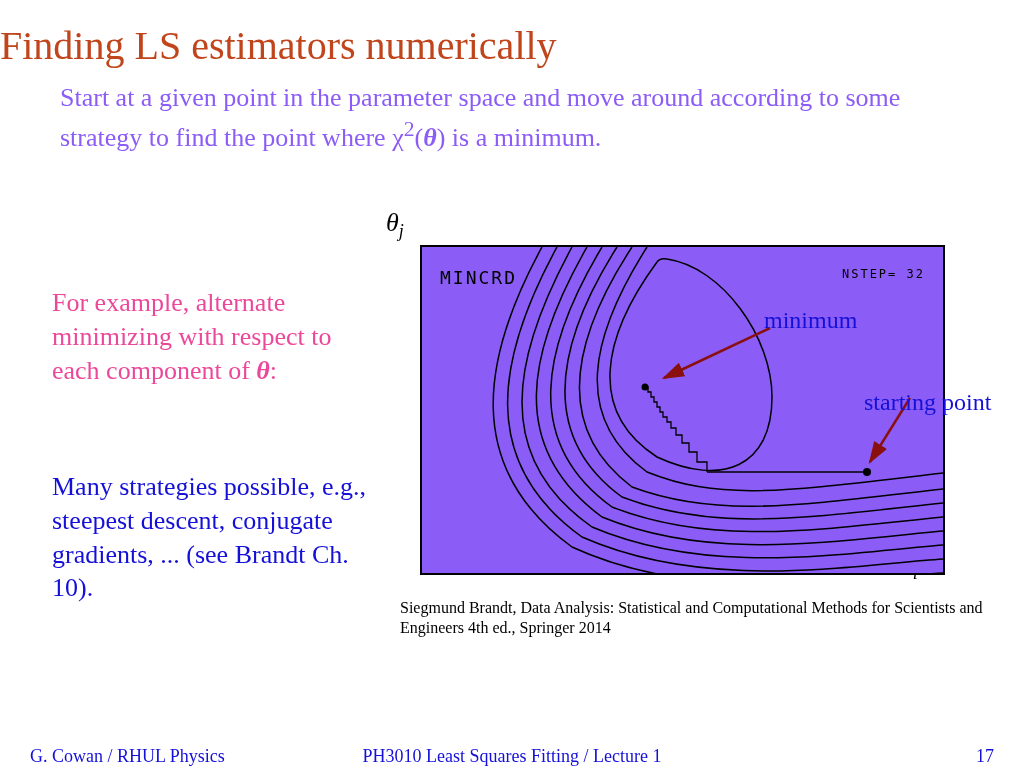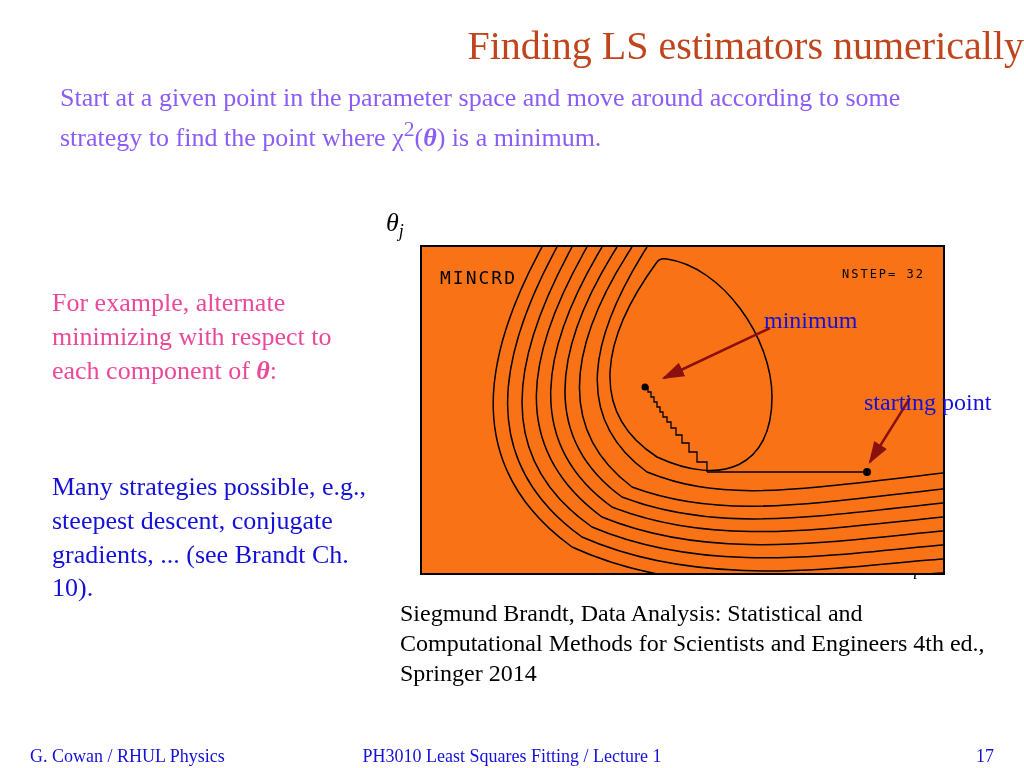--- a/index.html
+++ b/index.html
@@ -8,21 +8,21 @@
     width: 1024px;
     height: 768px;
     font-family: "Times New Roman", Times, serif;
     background: #fff;
     position: relative;
     overflow: hidden;
   }
   .title {
     color: #c0451c;
     font-size: 40px;
-    text-align: right;
+    text-align: left;
     padding-top: 22px;
     font-weight: normal;
   }
   .intro {
     color: #8b5cf6;
     font-size: 26px;
     line-height: 1.3;
     padding: 12px 60px 0 60px;
   }
   .para1 {
@@ -63,21 +63,21 @@
   .theta-i sub { font-size: 18px; font-style: italic;}
   .figure {
     position: absolute;
     left: 420px;
     top: 245px;
     width: 525px;
     height: 330px;
     border: 2px solid #000;
     box-sizing: border-box;
     overflow: hidden;
-    background: #f97316;
+    background: #8b5cf6;
   }
   .label-mincrd {
     position: absolute;
     left: 18px;
     top: 20px;
     font-family: monospace;
     font-size: 18px;
     letter-spacing: 2px;
     color: #000;
   }
@@ -103,21 +103,21 @@
     top: 365px;
     color: #1510d8;
     font-size: 24px;
     margin-top: 24px;
   }
   .citation {
     position: absolute;
     left: 400px;
     top: 598px;
     width: 590px;
-    font-size: 24px;
+    font-size: 16px;
     color: #000;
     line-height: 1.25;
   }
   .footer {
     position: absolute;
     left: 0;
     bottom: 22px;
     width: 1024px;
     color: #1510d8;
     font-size: 18px;

